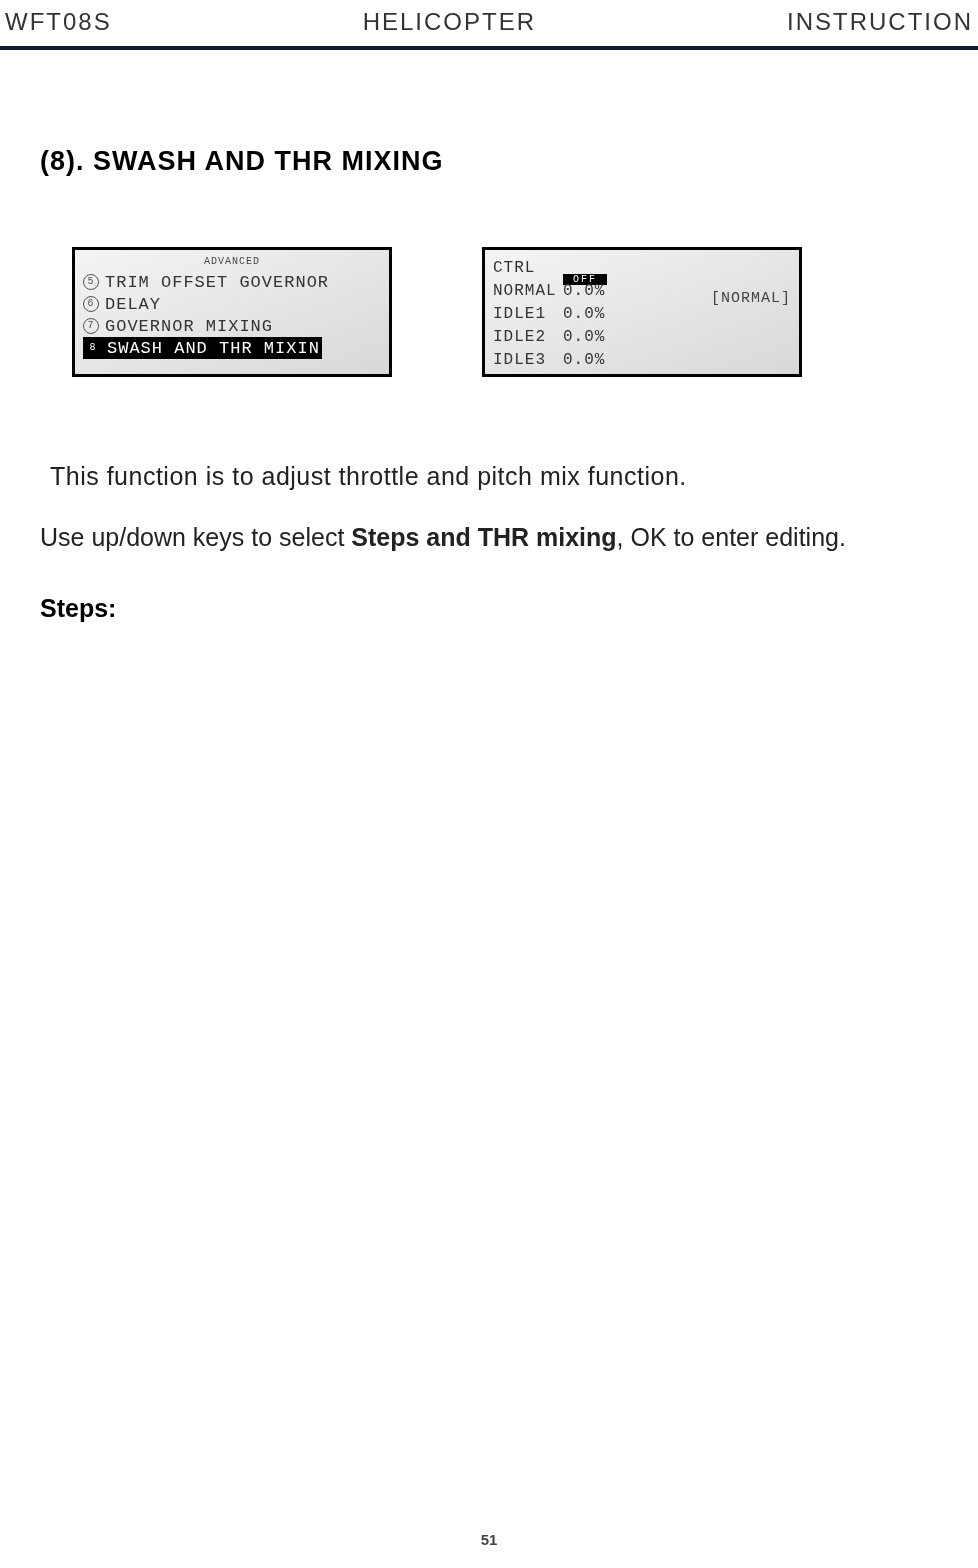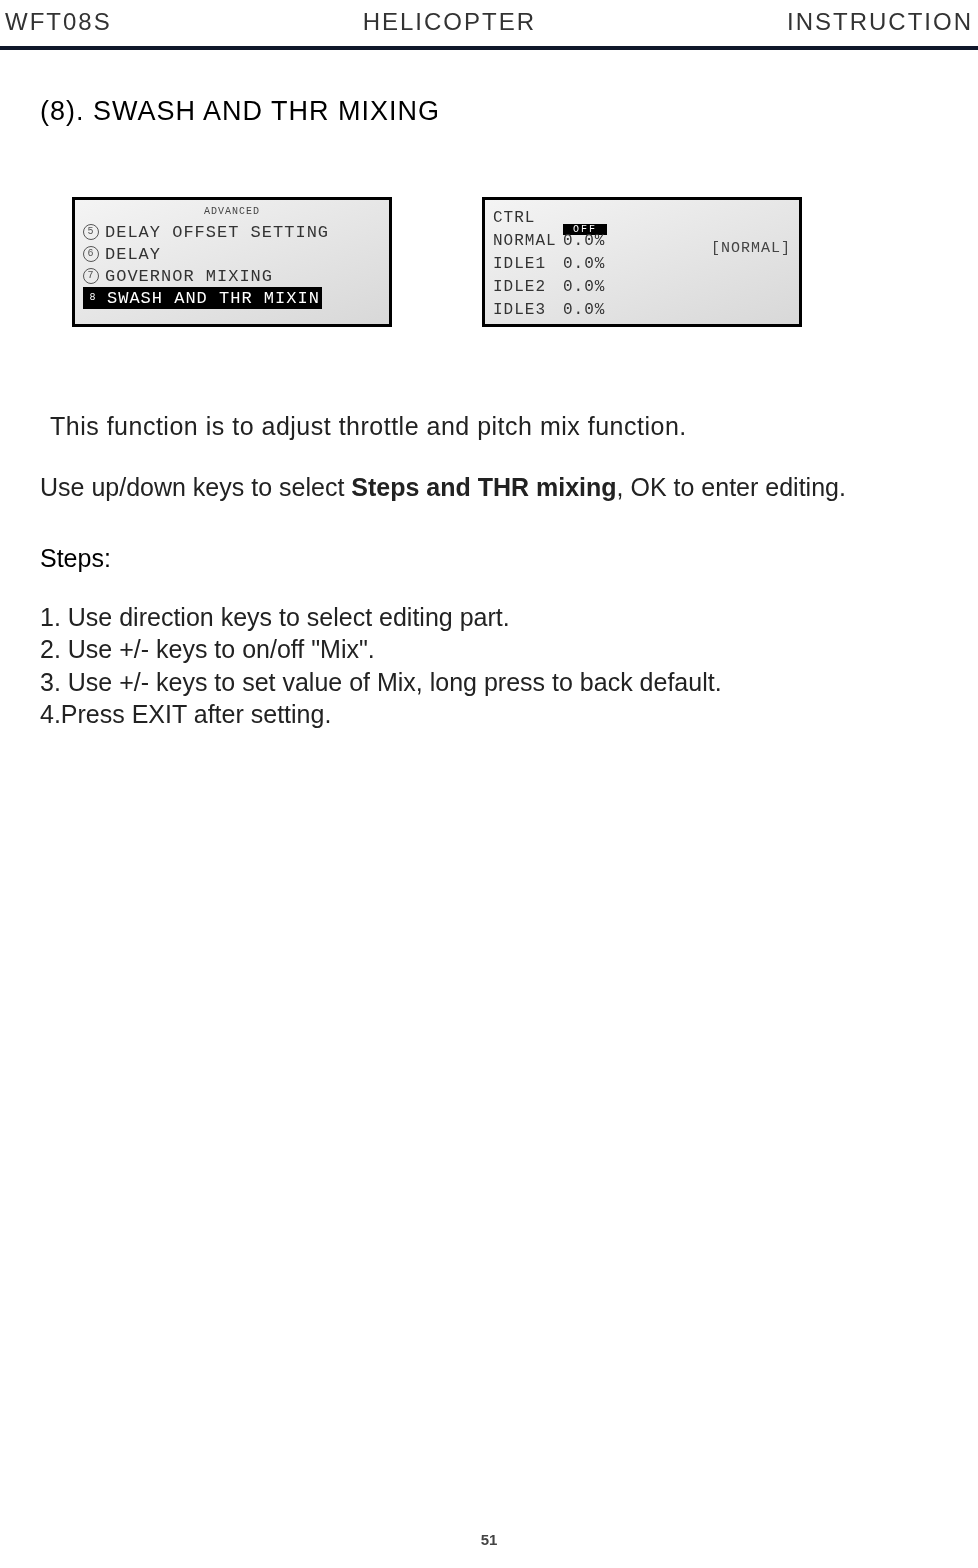--- a/index.html
+++ b/index.html
@@ -17,23 +17,23 @@
       padding: 8px 5px 10px 5px;
       border-bottom: 4px solid #0f172a;
       font-size: 24px;
       letter-spacing: 2px;
       color: #333;
     }
     .content {
       padding: 0 40px;
     }
     .section-title {
-      margin-top: 46px;
+      margin-top: 96px;
       font-size: 27px;
-      font-weight: normal;
+      font-weight: bold;
       letter-spacing: 1px;
       color: #000;
     }
     .screens-row {
       display: flex;
       justify-content: flex-start;
       gap: 90px;
       margin-top: 70px;
       margin-left: 32px;
     }
@@ -128,21 +128,21 @@
     .setting-text {
       margin-top: 30px;
       font-size: 25px;
       color: #222;
       line-height: 1.3;
     }
     .setting-text .bold { font-weight: bold; }
     .steps-title {
       margin-top: 40px;
       font-size: 25px;
-      font-weight: normal;
+      font-weight: bold;
     }
     .steps-list {
       margin-top: 28px;
       font-size: 25px;
       color: #222;
       line-height: 1.3;
     }
     .page-number {
       position: absolute;
       bottom: 20px;
@@ -164,21 +164,21 @@
 
 <div class="content">
 
   <h2 class="section-title">(8). SWASH AND THR MIXING</h2>
 
   <div class="screens-row">
     <div class="screen screen-left">
       <div class="adv-title">ADVANCED</div>
       <div class="menu-row">
         <span class="circle">5</span>
-        <span class="txt">DELAY OFFSET SETTING</span>
+        <span class="txt">TRIM OFFSET GOVERNOR</span>
       </div>
       <div class="menu-row">
         <span class="circle">6</span>
         <span class="txt">DELAY</span>
       </div>
       <div class="menu-row">
         <span class="circle">7</span>
         <span class="txt">GOVERNOR MIXING</span>
       </div>
       <div class="menu-row selected">
@@ -214,22 +214,16 @@
 
   <p class="description">This function is to adjust throttle and pitch mix function.</p>
 
 
   <p class="setting-text">
     <span>Use up/down keys to select </span><span class="bold">Steps and THR mixing</span><span>, OK to enter editing.</span>
   </p>
 
   <p class="steps-title">Steps:</p>
 
-  <div class="steps-list">
-    <div>1. Use direction keys to select editing part.</div>
-    <div>2. Use +/- keys to on/off "Mix".</div>
-    <div>3. Use +/- keys to set value of Mix, long press to back default.</div>
-    <div>4.Press EXIT after setting.</div>
-  </div>
 
 </div>
 
 <div class="page-number">51</div>
 
 </body></html>

